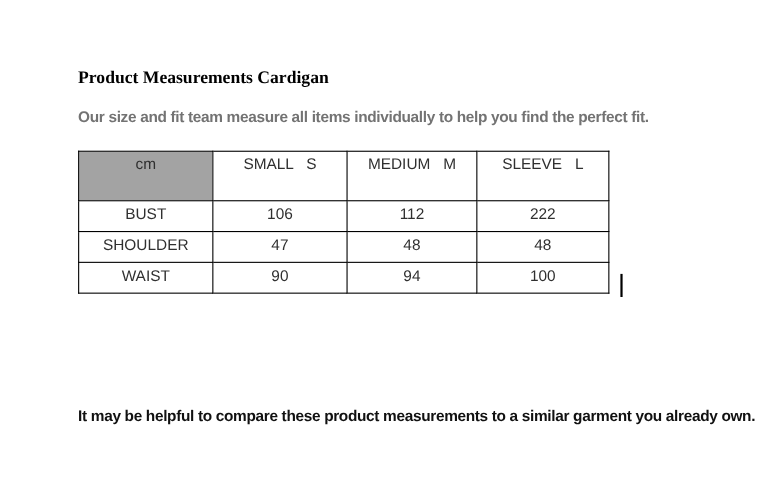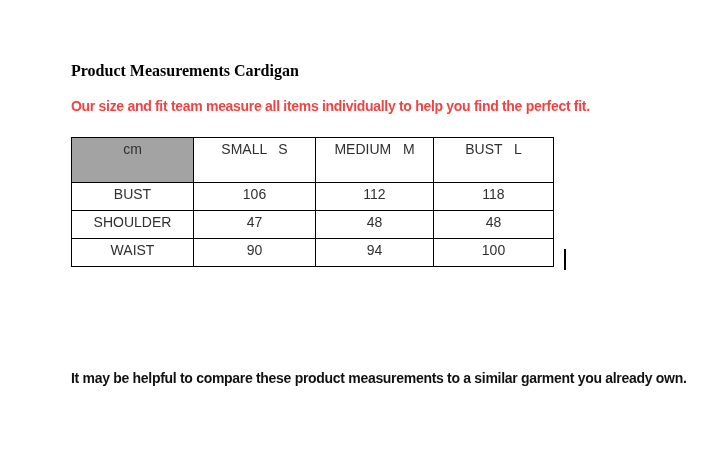--- a/index.html
+++ b/index.html
@@ -31,21 +31,21 @@
     white-space: pre;
   }
   .intro {
     position: absolute;
     left: 71px;
     top: 98px;
     margin: 0;
     font-size: 14px;
     font-weight: bold;
     letter-spacing: -0.3px;
-    color: #ef4444;
+    color: #737373;
     white-space: pre;
   }
   table.size-table {
     position: absolute;
     left: 71px;
     top: 137px;
     width: 482px;
     border-collapse: collapse;
     table-layout: fixed;
     font-size: 14px;
@@ -109,29 +109,29 @@
       <col class="c0">
         <col class="c1">
         <col class="c2">
         <col class="c3">
     </colgroup>
     <thead>
       <tr>
         <th class="unit-cell">cm</th>
         <th>SMALL   S</th>
         <th>MEDIUM   M</th>
-        <th>BUST   L</th>
+        <th>SLEEVE   L</th>
       </tr>
     </thead>
     <tbody>
       <tr>
         <td>BUST</td>
         <td>106</td>
         <td>112</td>
-        <td>118</td>
+        <td>222</td>
       </tr>
       <tr>
         <td>SHOULDER</td>
         <td>47</td>
         <td>48</td>
         <td>48</td>
       </tr>
       <tr>
         <td>WAIST</td>
         <td>90</td>

